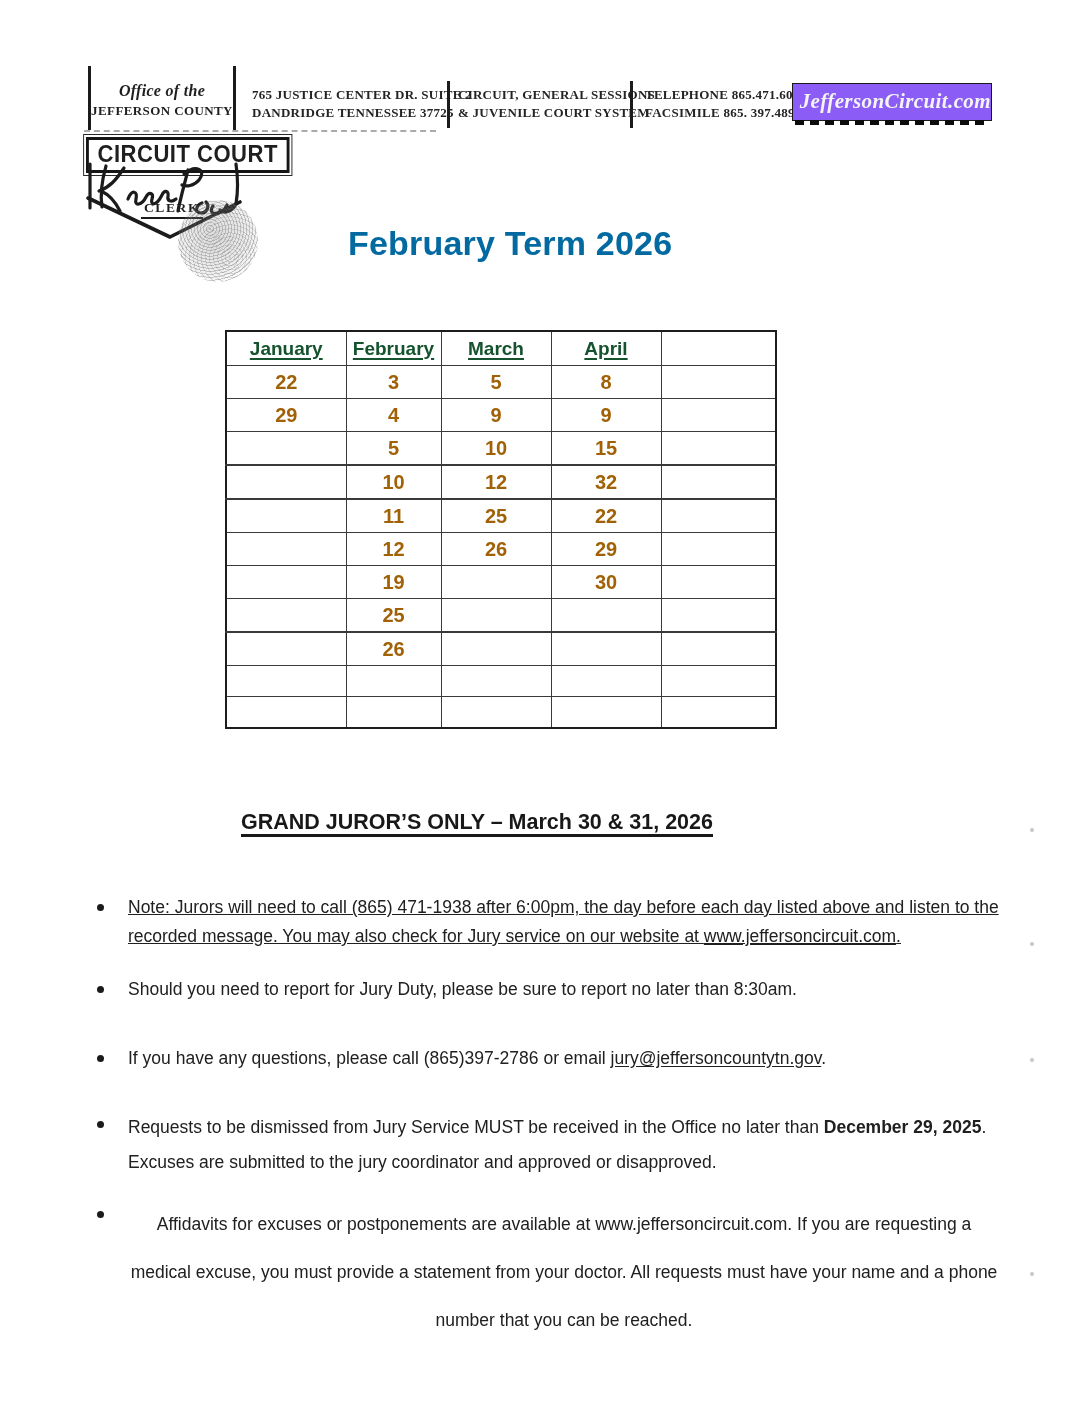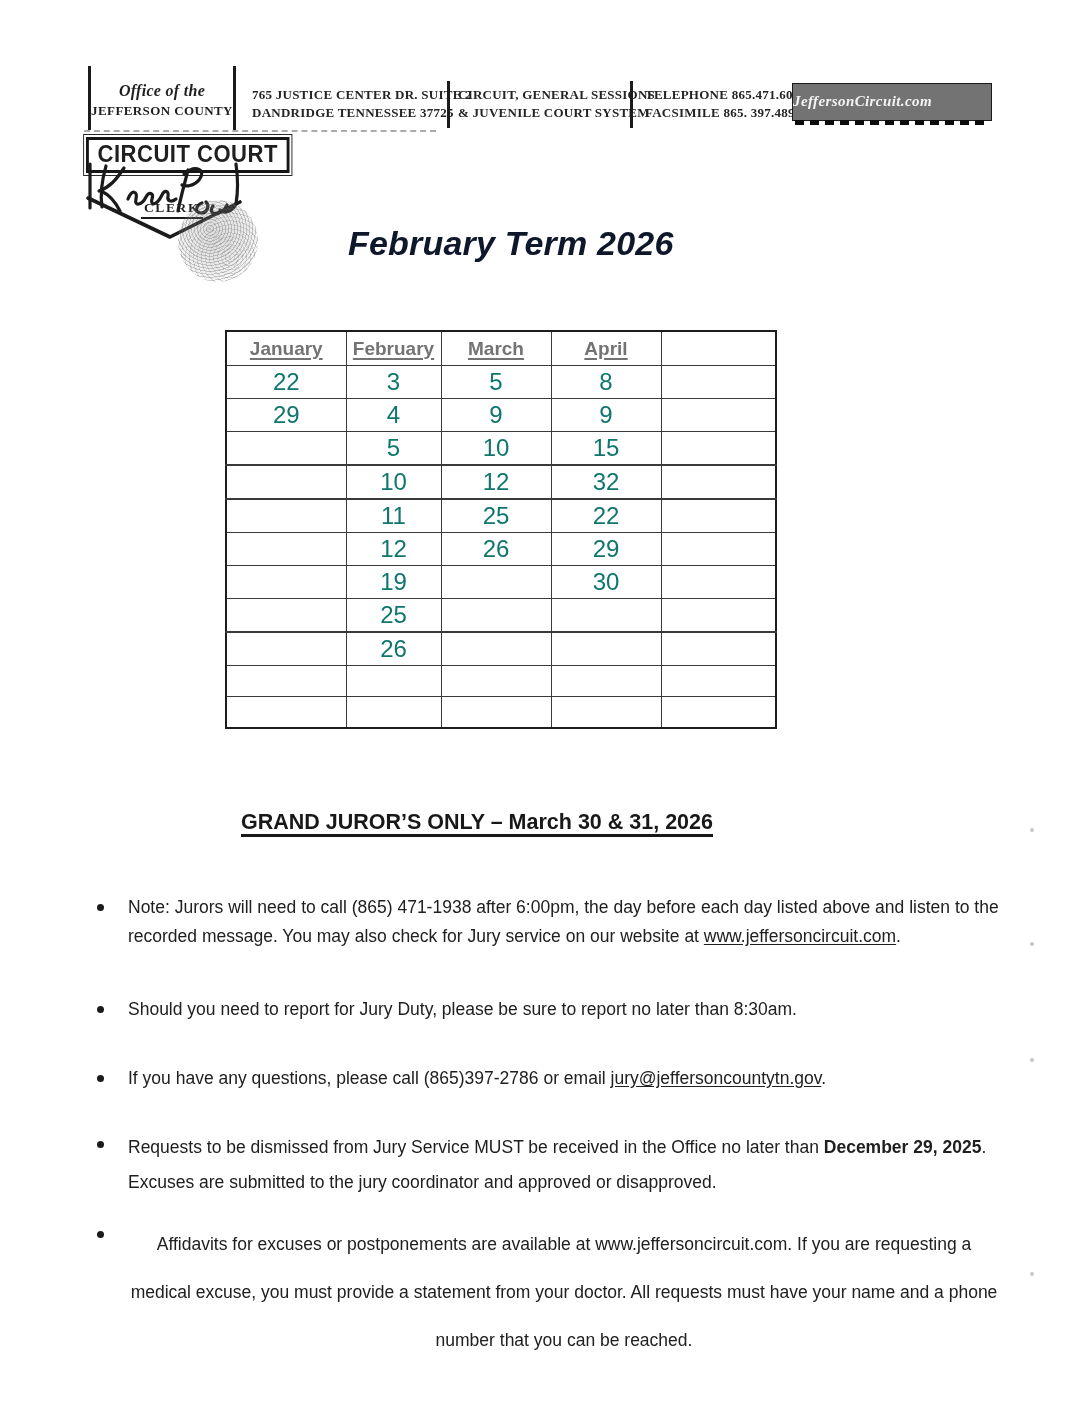--- a/index.html
+++ b/index.html
@@ -52,46 +52,46 @@
     font-size:13px; line-height:17.5px; letter-spacing:.25px; color:#242424; white-space:nowrap;
   }
   .addr-block   { left:252px; top:86px; }
   .system-block { left:458px; top:86px; }
   .phone-block  { left:645px; top:86px; }
   .hdr-divider { position:absolute; top:81px; width:3px; height:47px; background:#1b1b1b; }
   .divider-1 { left:447px; }
   .divider-2 { left:630px; }
   .site-banner {
     position:absolute; left:793px; top:84px; width:198px; height:36px;
-    background:#737373; color:#f4f4f4; text-align:left; line-height:34px;
+    background:#8b5cf6; color:#f4f4f4; text-align:right; line-height:34px;
     font-family:"Liberation Serif", serif; font-style:italic; font-weight:700;
-    font-size:15px; letter-spacing:.4px;
+    font-size:21px; letter-spacing:.4px;
     box-shadow:0 0 0 1px #1a1a1a;
   }
   .site-banner::after {
     content:""; position:absolute; left:2px; right:2px; bottom:-5px; height:5px;
     background:repeating-linear-gradient(90deg, #0c0c0c 0 9px, transparent 9px 15px);
   }
 
   
   .doc-title {
     position:absolute; left:348px; top:224px; font-size:34px; font-weight:700;
-    letter-spacing:.2px; color:#0f172a;font-style:italic;
+    letter-spacing:.2px; color:#0369a1;
   }
 
   
   .table-wrap { position:absolute; left:225px; top:330px; }
   table.schedule { border-collapse:collapse; table-layout:fixed; width:550px; border:2.5px solid #1d1d1d; }
   table.schedule th {
-    height:31px; font-size:19px; font-weight:700; color:#737373;
+    height:31px; font-size:19px; font-weight:700; color:#14532d;
     text-decoration:underline; text-underline-offset:3px; text-decoration-thickness:2px;
     border:1.5px solid #3a3a3a; border-bottom-style:dashed;
   }
   table.schedule td {
-    height:30px; text-align:center; font-size:24px; font-weight:400; color:#0f766e;
+    height:30px; text-align:center; font-size:20px; font-weight:700; color:#a16207;
     border:1.5px solid #3a3a3a;
   }
   table.schedule tbody tr:nth-child(1) td { border-bottom-style:dashed; }
   table.schedule tbody tr:nth-child(2) td { border-bottom-style:dashed; }
   table.schedule tbody tr:nth-child(3) td { border-bottom-width:2px; }
   table.schedule tbody tr:nth-child(4) td { border-bottom-width:2px; }
   table.schedule tbody tr:nth-child(5) td { border-bottom-style:dotted; }
   table.schedule tbody tr:nth-child(6) td { border-bottom-style:dashed; }
   table.schedule tbody tr:nth-child(7) td { border-bottom-style:dotted; border-bottom-width:1px;text-align:center; }
   table.schedule tbody tr:nth-child(8) td { border-bottom-width:2.5px; }
@@ -110,21 +110,21 @@
     text-underline-offset:5px;
   }
 
   
   ul.notes { position:absolute; left:95px; top:893px; width:905px; margin:0; padding:0; list-style:none; }
   ul.notes li { position:relative; padding-left:33px; font-size:17.5px; color:#202020; }
   ul.notes li::before {
     content:""; position:absolute; left:2px; top:11px; width:7px; height:7px;
     border-radius:50%; background:#1b1b1b;
   }
-  li.note-1 { line-height:29px; margin-bottom:44px; }
+  li.note-1 { line-height:29px; margin-bottom:24px;text-decoration:underline; }
   li.note-2 { line-height:29px; margin-bottom:40px; }
   li.note-3 { line-height:29px; margin-bottom:37px; }
   li.note-4 { line-height:35px; margin-bottom:20px; }
   li.note-5 { line-height:48px;text-align:center; }
   .u { text-decoration:underline; text-underline-offset:2px; }
   .bold-inline { font-weight:700; }
 
   
   .speck { position:absolute; left:1030px; width:4px; height:4px; border-radius:50%; background:#c6c6c6; }
   .speck-1 { top:828px; } .speck-2 { top:942px; } .speck-3 { top:1058px; } .speck-4 { top:1272px; }

